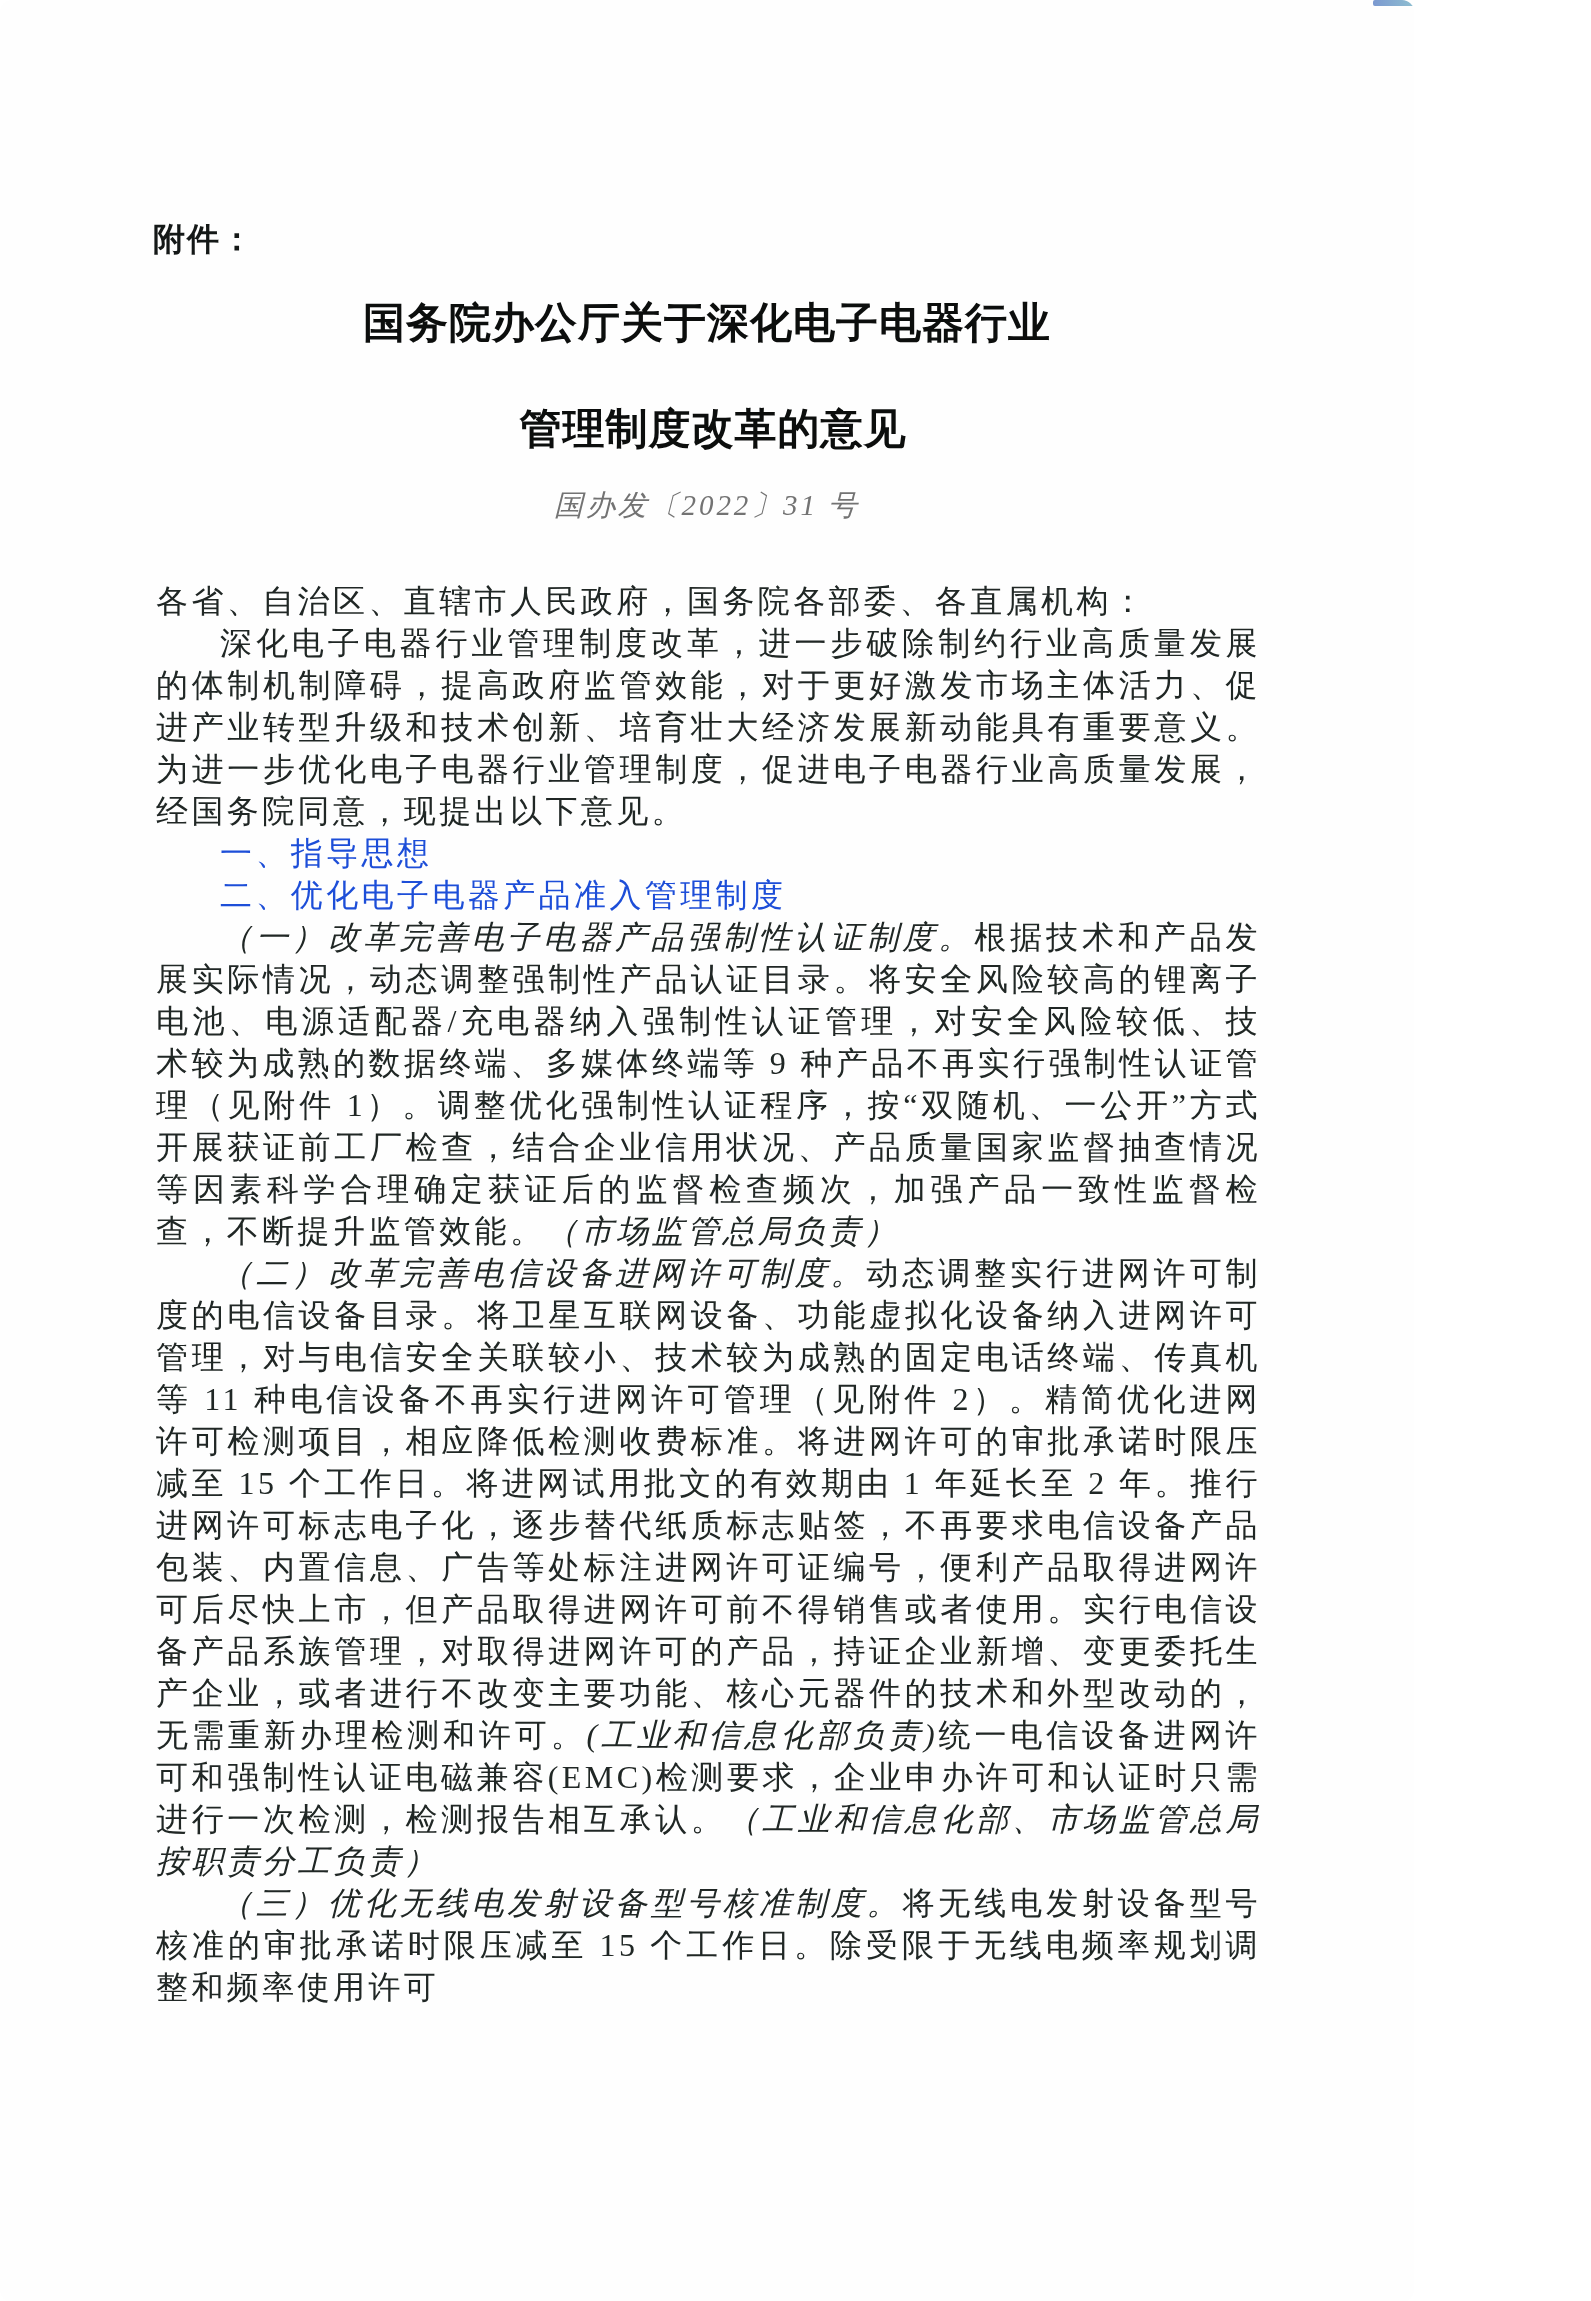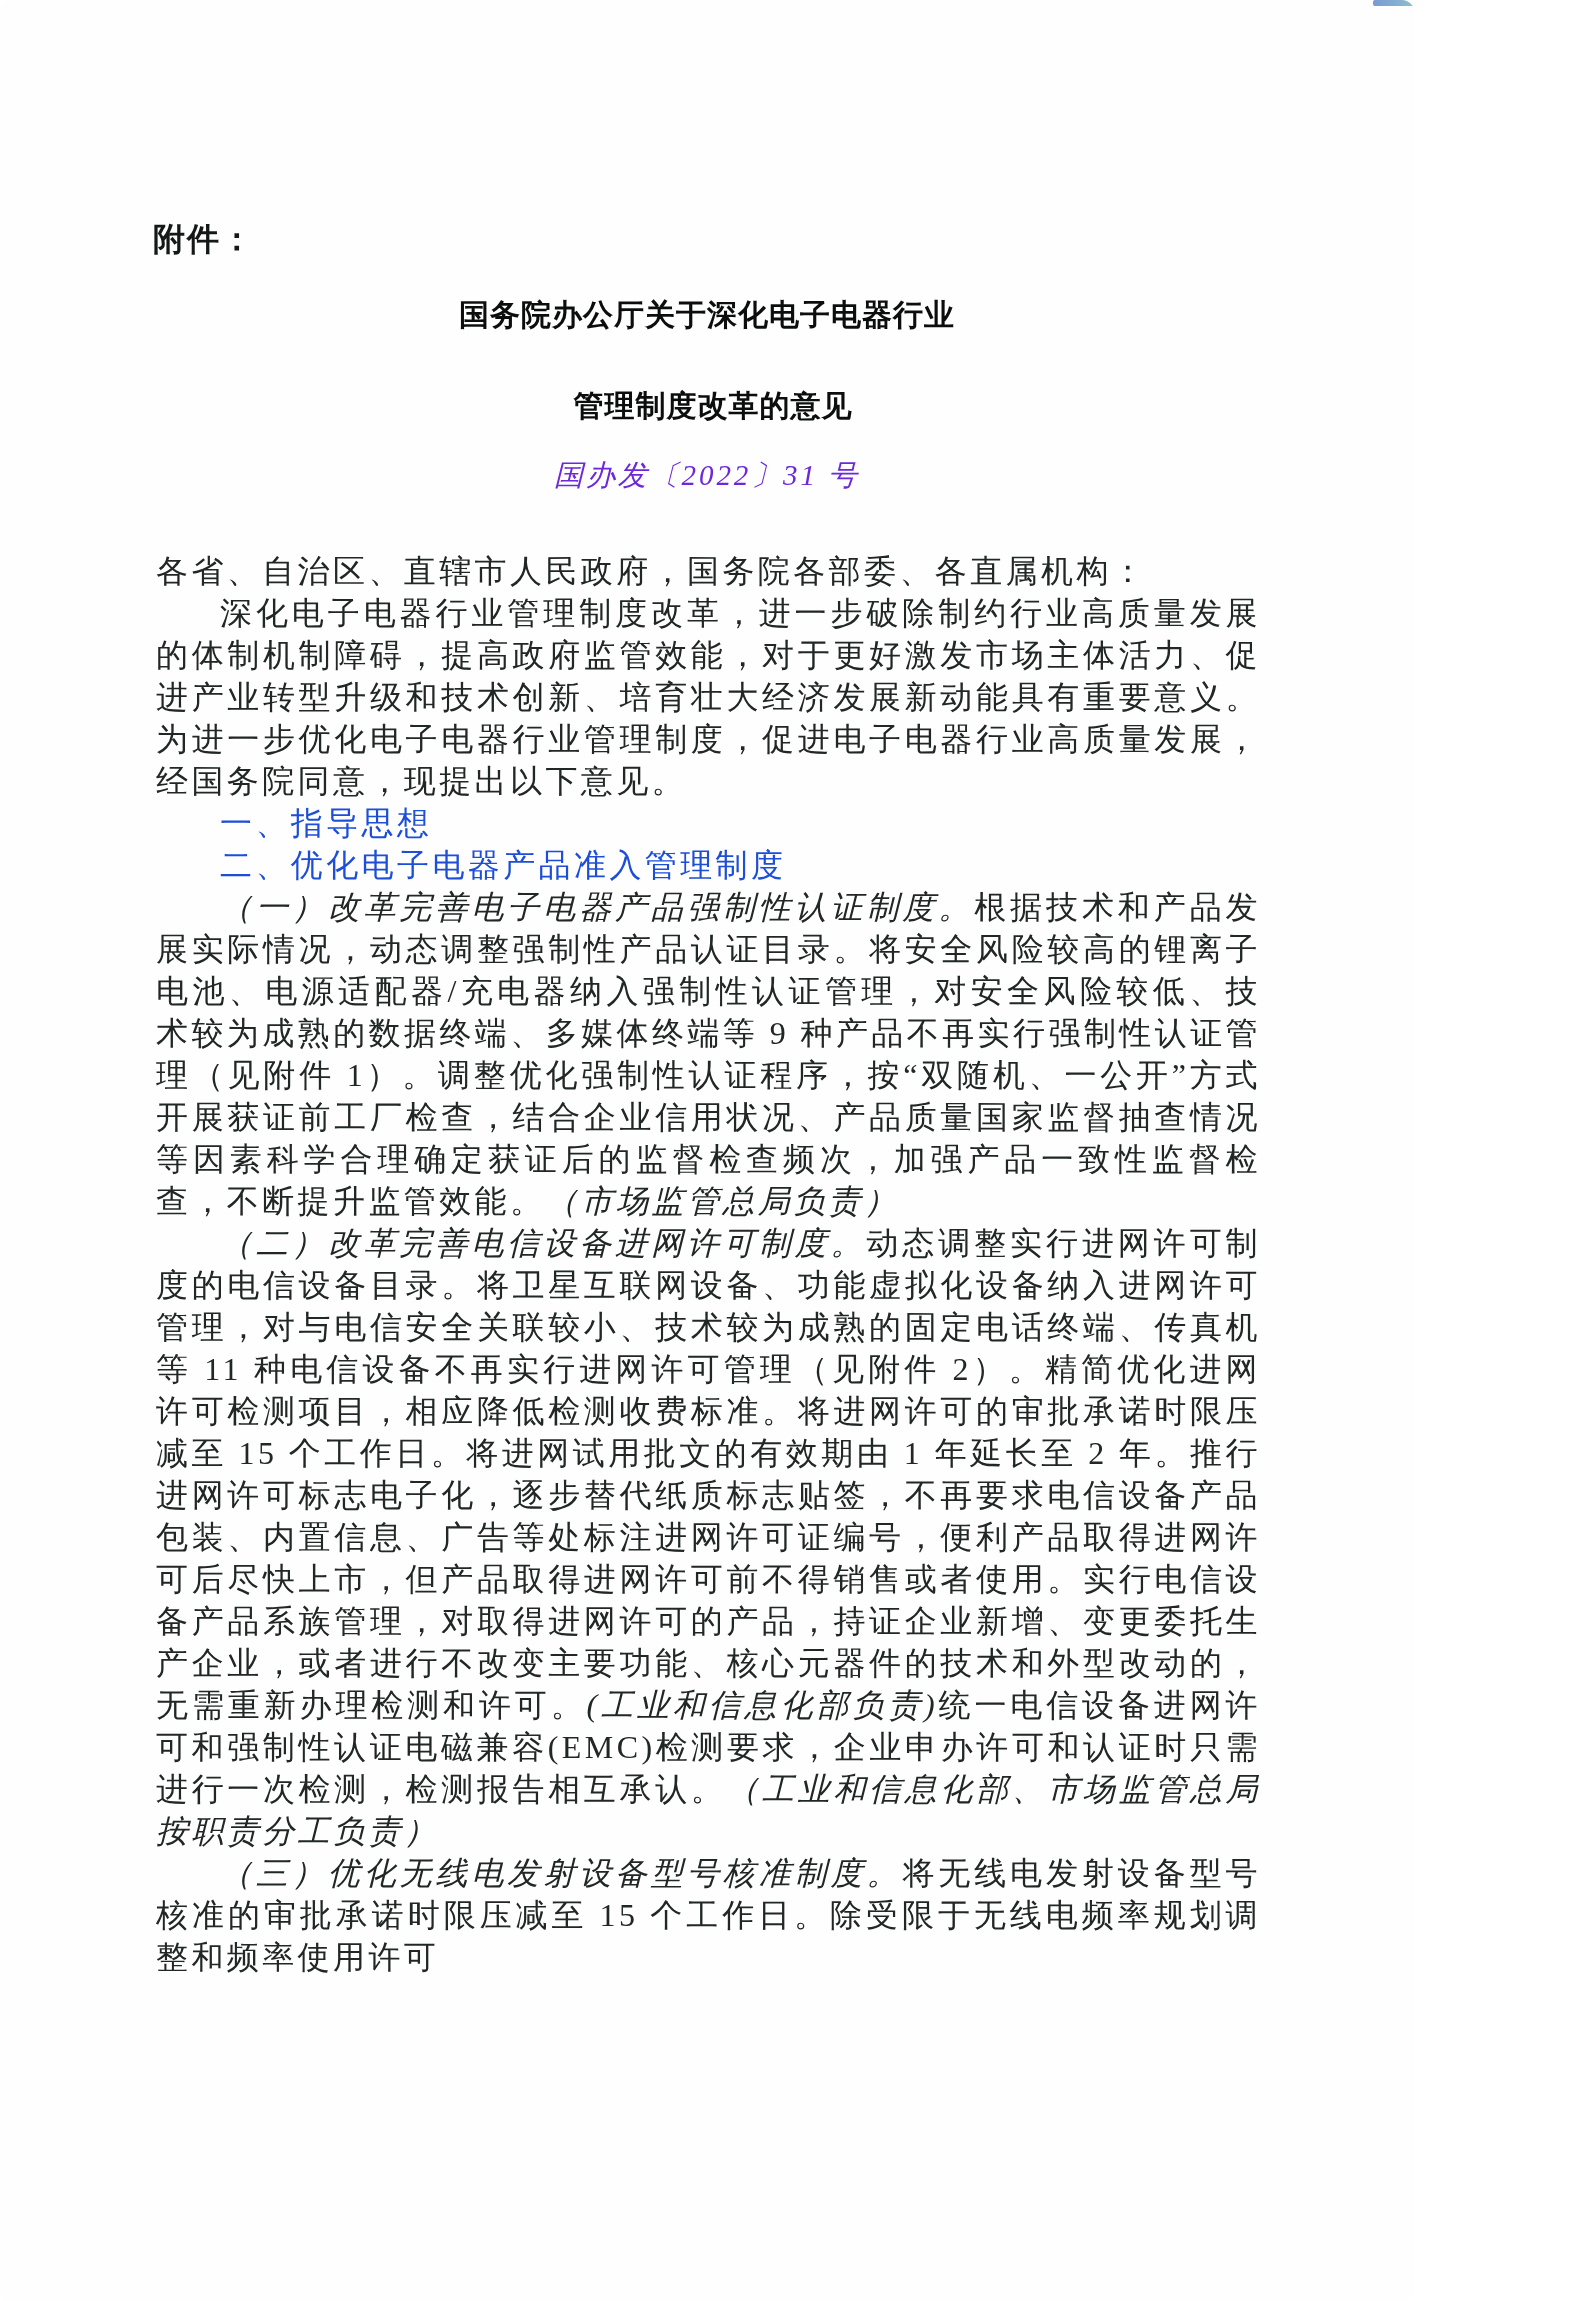--- a/index.html
+++ b/index.html
@@ -32,32 +32,32 @@
     margin: 218px 0 0 153px;
     font-size: 32px;
     font-weight: bold;
     color: #141817;
     letter-spacing: 1.9px;
   }
   .title {
     text-align: center;
     font-weight: bold;
     color: #0c0e0d;
-    font-size: 30px;
+    font-size: 42px;
     letter-spacing: 1px;
   }
   .title-l1 { margin-top: 33px; }
   .title-l2 { margin-top: 50px; margin-left: 12px; }
   .docnum {
     margin-top: 29px;
     text-align: center;
     font-size: 29px;
     font-style: italic;
     letter-spacing: 2.9px;
-    color: #6d28d9;
+    color: #737373;
   }
   .body-text {
     margin: 54px 153px 8px 156px;
     font-size: 32px;
     line-height: 42px;
     letter-spacing: 3.4px;
     text-align: justify;
     text-justify: inter-ideograph;
   }
   .body-text p {

